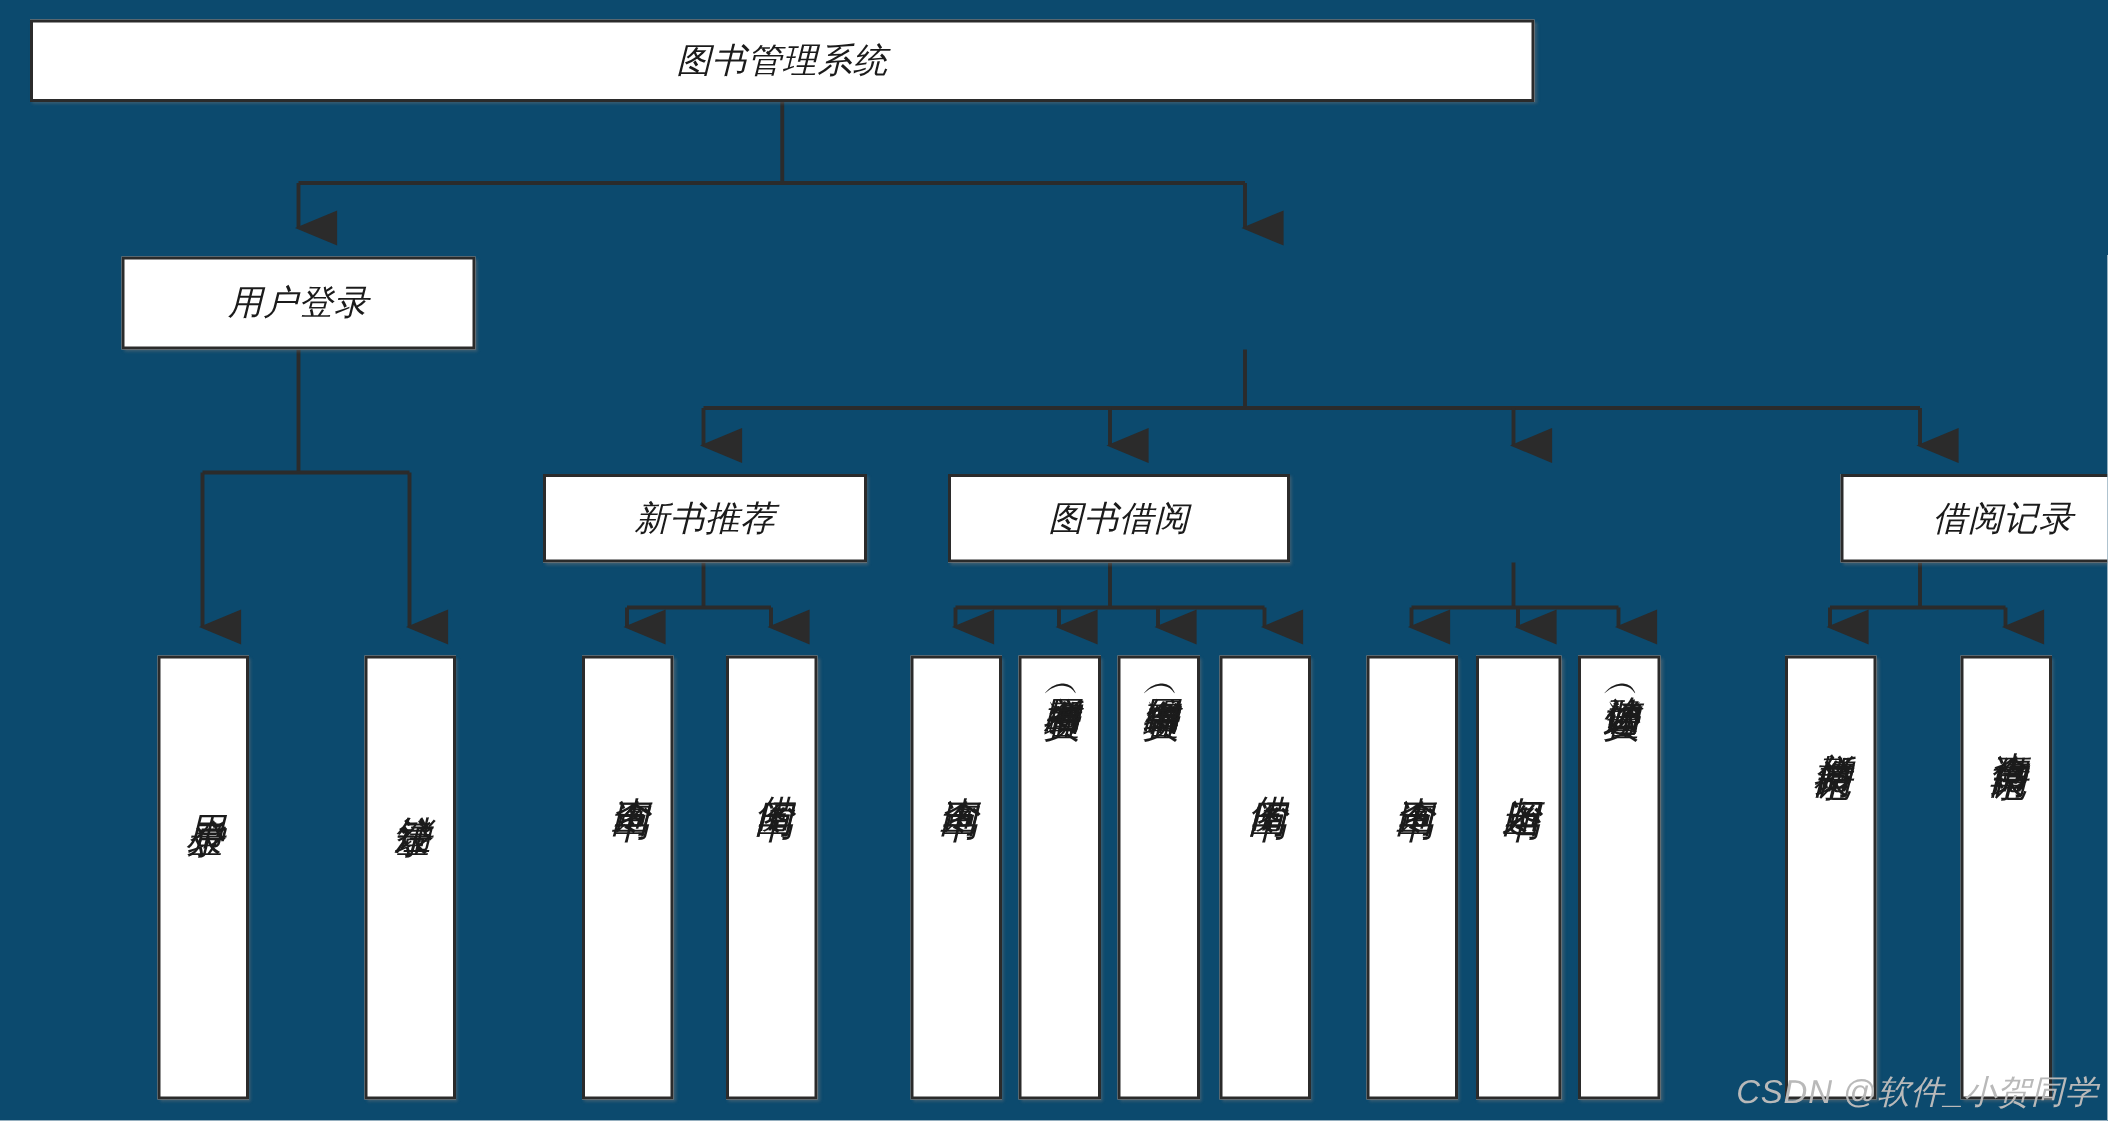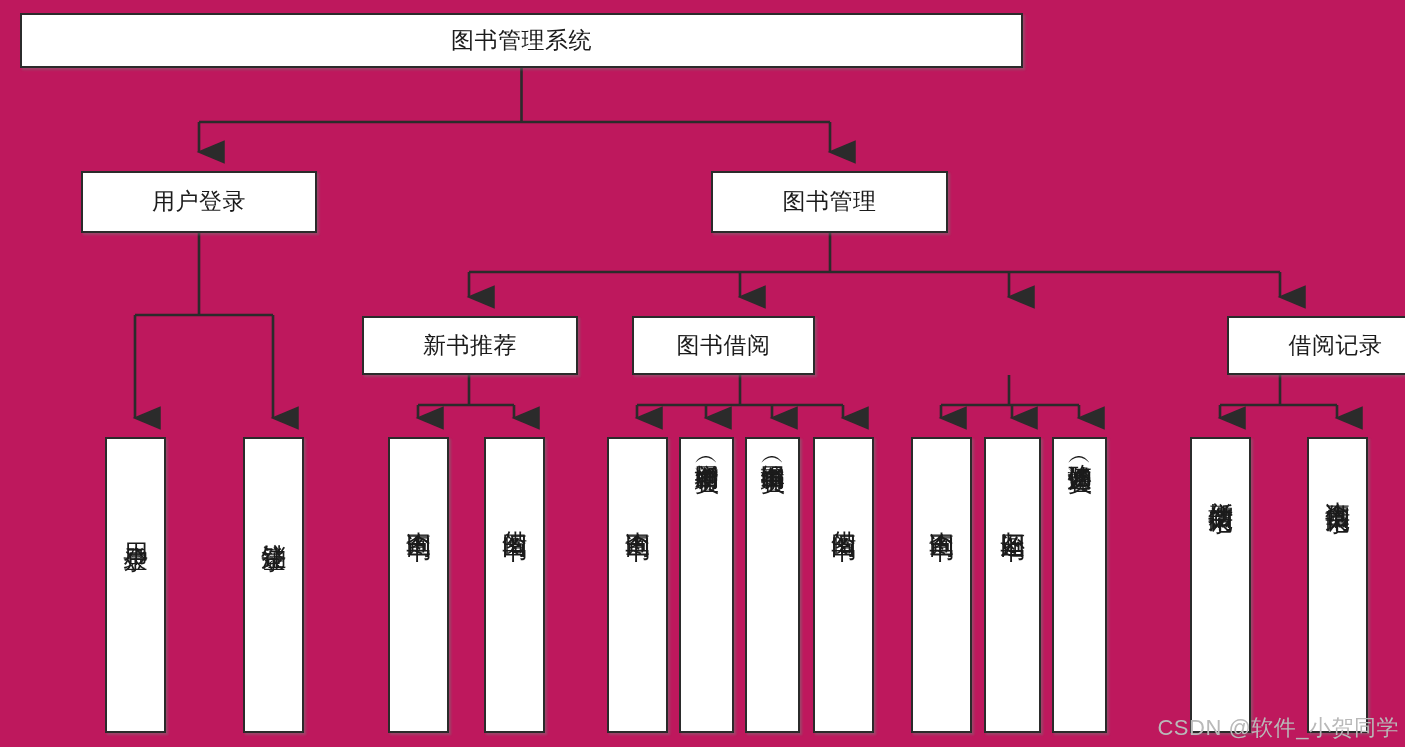--- a/index.html
+++ b/index.html
@@ -7,22 +7,23 @@
     padding: 0;
     background: #ffffff;
   }
   body {
     font-family: "Liberation Sans", "DejaVu Sans", sans-serif;
   }
   #canvas {
     position: relative;
     width: 1405px;
     height: 747px;
-    background: #be185d;
+    background: #0c4a6e;
     overflow: hidden;
+    font-style: italic;
   }
   svg.wires {
     position: absolute;
     left: 0;
     top: 0;
     width: 1405px;
     height: 747px;
     pointer-events: none;
   }
   .node {
@@ -138,28 +139,25 @@
     </g>
   </svg>
 
   <div class="node root horizontal" style="left:20px; top:13px; width:1003px; height:55px;">
     <span class="label">图书管理系统</span>
   </div>
 
   <div class="node horizontal" style="left:81px; top:171px; width:236px; height:62px;">
     <span class="label">用户登录</span>
   </div>
-  <div class="node horizontal" style="left:711px; top:171px; width:237px; height:62px;">
-    <span class="label">图书管理</span>
-  </div>
 
   <div class="node horizontal" style="left:362px; top:316px; width:216px; height:59px;">
     <span class="label">新书推荐</span>
   </div>
-  <div class="node horizontal" style="left:632px; top:316px; width:183px; height:59px;">
+  <div class="node horizontal" style="left:632px; top:316px; width:228px; height:59px;">
     <span class="label">图书借阅</span>
   </div>
   <div class="node horizontal" style="left:1227px; top:316px; width:217px; height:59px;">
     <span class="label">借阅记录</span>
   </div>
 
   <div class="node vertical mid" style="left:105px; top:437px; width:61px; height:296px; padding-top:84px;">
     <span class="label">用户登录</span>
   </div>
   <div class="node vertical mid" style="left:243px; top:437px; width:61px; height:296px; padding-top:84px;">

